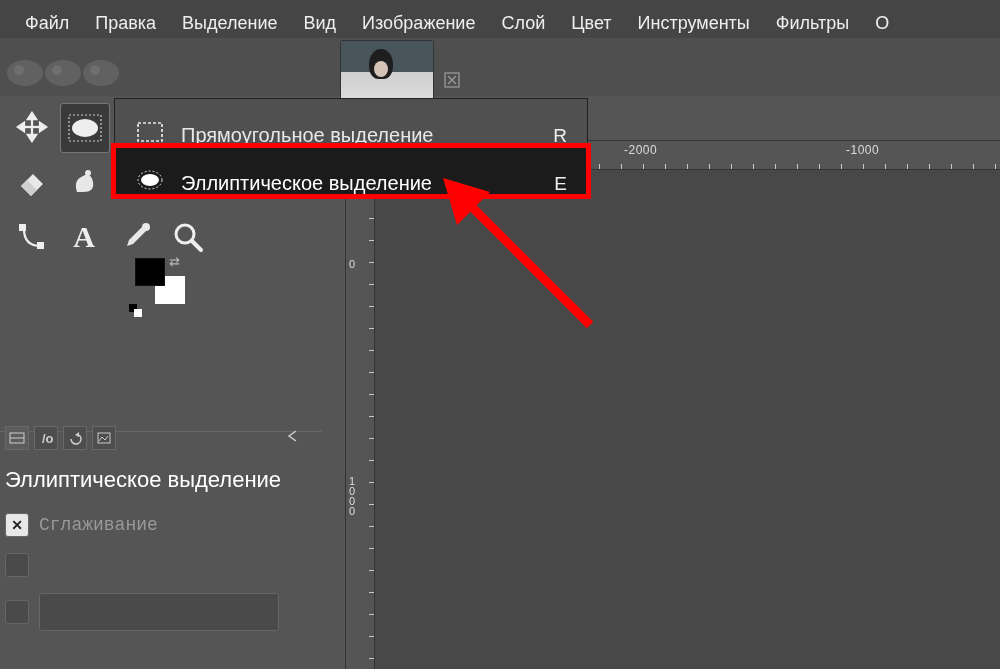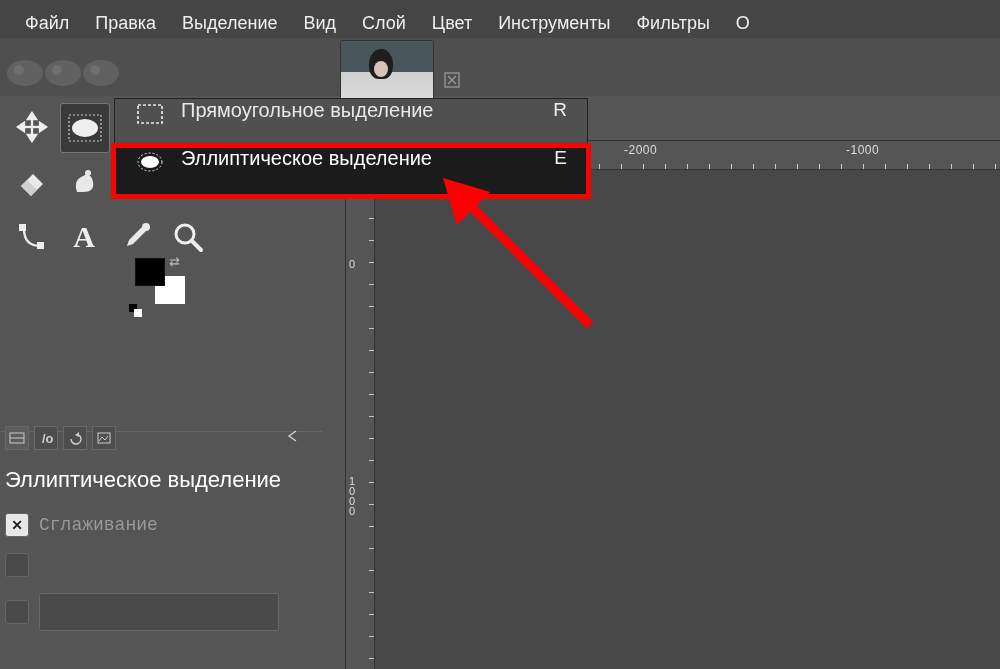--- a/index.html
+++ b/index.html
@@ -43,36 +43,37 @@
 .combo .ctext{flex:0 0 auto;width:218px;height:36px;background:#4a4a4a;border:1px solid #676767;border-radius:3px;display:flex;align-items:center;padding:0 10px;color:#d8d8d8;font-size:17px;}
 .canvas-area{position:absolute;top:140px;left:345px;right:0;bottom:0;background:#484848;border:1px solid #333;border-right:none;border-bottom:none;}
 .hruler{position:absolute;top:0;left:28px;right:0;height:28px;background:#555;border-bottom:1px solid #333;}
 .vruler{position:absolute;top:28px;left:0;bottom:0;width:28px;background:#555;border-right:1px solid #333;}
 .corner{position:absolute;top:0;left:0;width:28px;height:28px;background:#555;border-right:1px solid #333;border-bottom:1px solid #333;}
 .htext{position:absolute;top:2px;font-size:12px;color:#ddd;letter-spacing:0.5px;}
 .htick{position:absolute;bottom:0;width:1px;background:#c9c9c9;}
 .vtext{position:absolute;left:3px;font-size:11px;color:#ddd;line-height:10px;}
 .vtick{position:absolute;left:0;height:1px;background:#c9c9c9;}
 .flyout{position:absolute;top:98px;left:114px;width:472px;background:#505050;border:1px solid #222;z-index:50;}
-.flyout .frow{display:flex;align-items:flex-start;height:48px;padding:0 20px;color:#e8e8e8;font-size:20px;cursor:pointer;}
+.flyout .frow{display:flex;align-items:flex-end;height:48px;padding:0 20px;color:#e8e8e8;font-size:20px;cursor:pointer;}
 .flyout .frow.sel{background:#1b1b1b;color:#fff;position:relative;}
 .flyout .frow.sel::after{content:"";position:absolute;inset:-4px;border:5px solid #ff0000;pointer-events:none;}
 .flyout .ficon{width:30px;height:30px;margin-right:16px;display:flex;align-items:center;justify-content:center;}
 .flyout .fkey{margin-left:auto;color:#eee;font-size:19px;}
 .arrow{position:absolute;top:170px;left:435px;z-index:60;}
 svg{display:block;}
 </style>
 </head>
 <body>
 
 <div class="menubar">
   <div class="mitem">Файл</div>
   <div class="mitem">Правка</div>
   <div class="mitem">Выделение</div>
   <div class="mitem">Вид</div>
+  <div class="mitem">Изображение</div>
   <div class="mitem">Слой</div>
   <div class="mitem">Цвет</div>
   <div class="mitem">Инструменты</div>
   <div class="mitem">Фильтры</div>
   <div class="mitem">О</div>
 </div>
 
 <div class="top-strip">
   <div class="lobes">
     <svg width="120" height="46">

